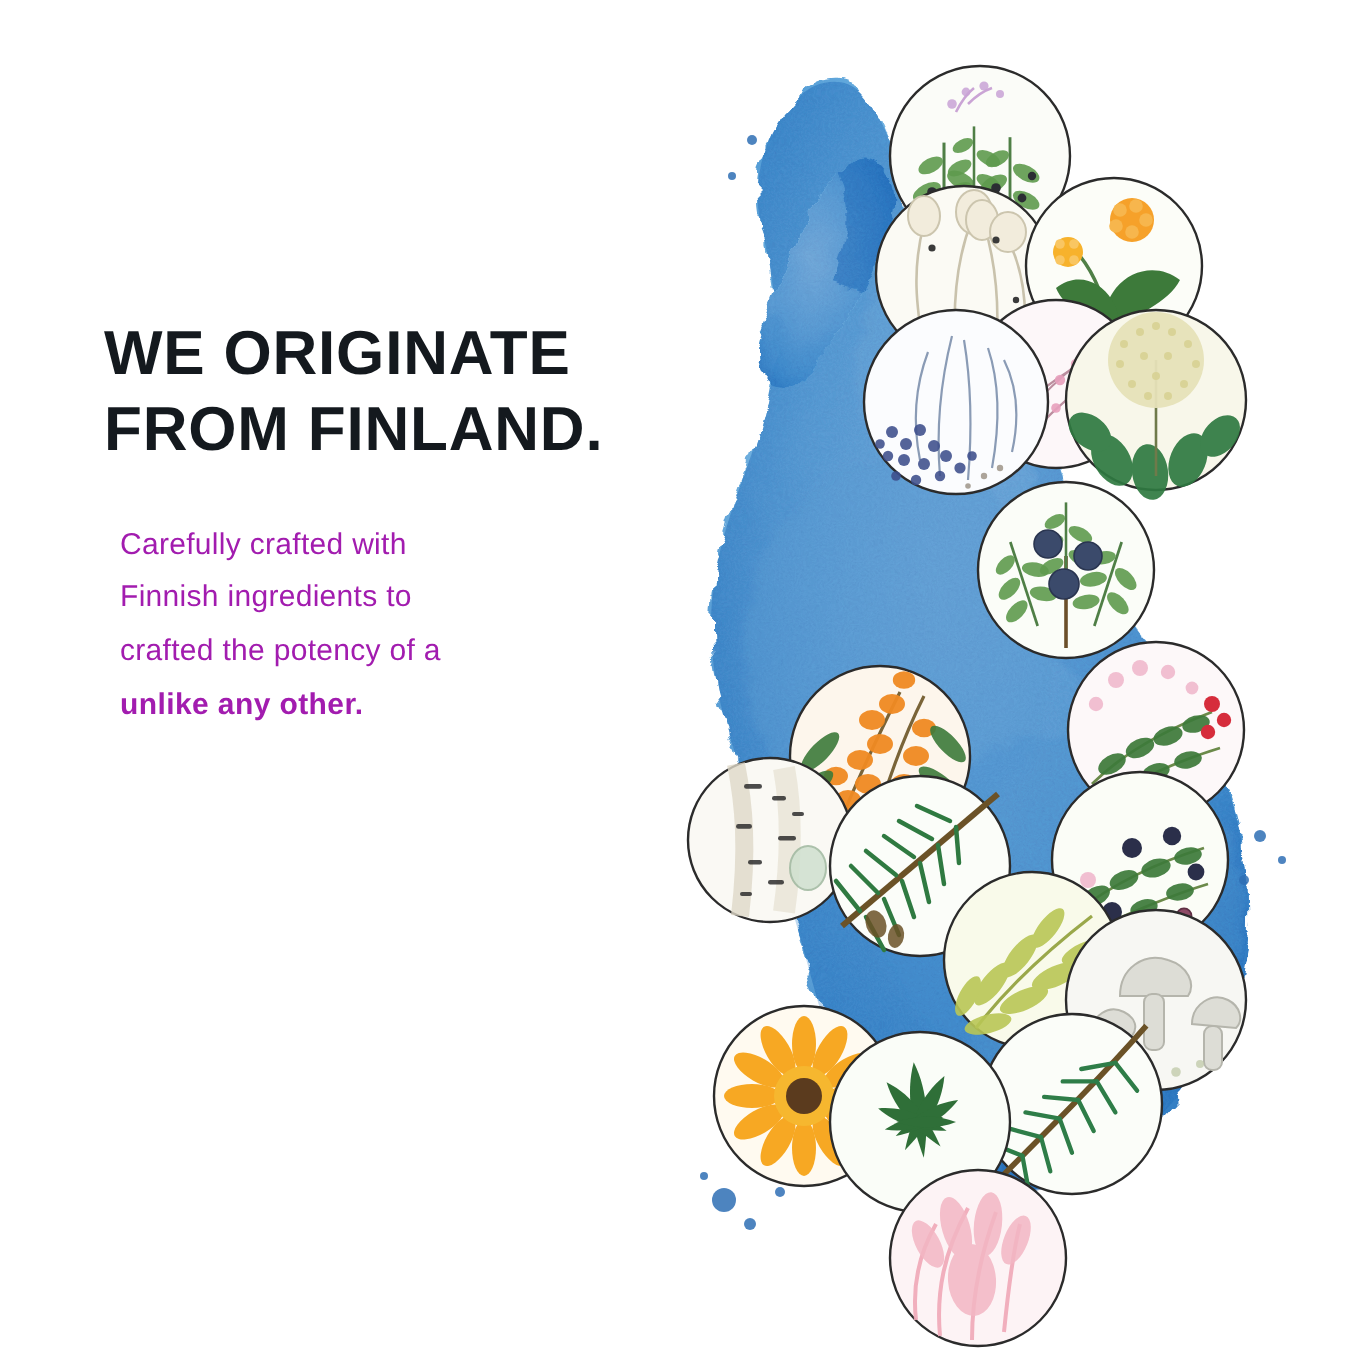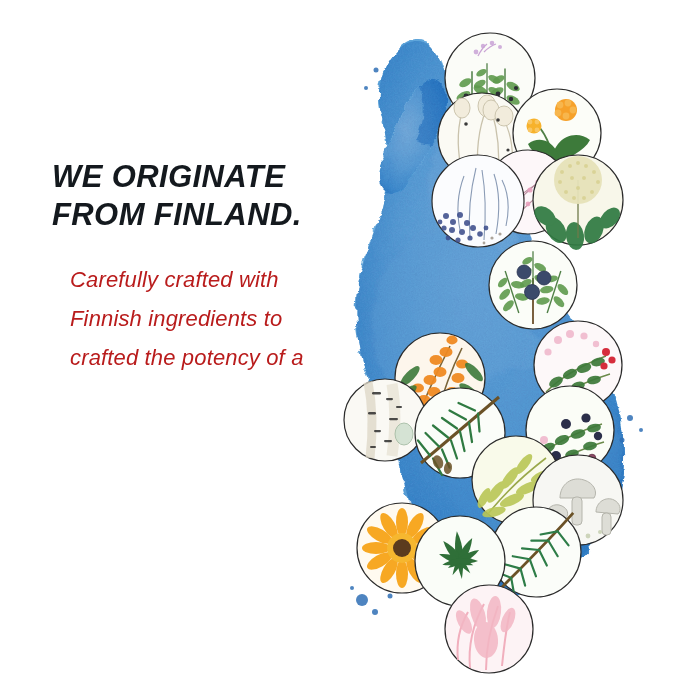--- a/index.html
+++ b/index.html
@@ -8,21 +8,20 @@
     padding: 0;
     background: #ffffff;
   }
   #stage {
     position: relative;
     width: 679px;
     height: 679px;
     background: #ffffff;
     overflow: hidden;
     font-family: "Liberation Sans", sans-serif;
-    font-style: italic;
   }
 
   
   .text-panel {
     position: absolute;
     left: 52px;
     top: 158px;
     width: 300px;
   }
   .headline {
@@ -31,26 +30,26 @@
     font-size: 31px;
     line-height: 1.22;
     letter-spacing: 0.4px;
     color: #14191e;
     margin: 0 0 26px 0;
     text-transform: uppercase;
   }
   .headline .hl-line { display: block; white-space: nowrap; }
 
   .body-copy {
-    margin: 18px;
+    margin: 8px;
     font-family: "Liberation Sans", sans-serif;
-    font-size: 22px;
+    font-size: 15px;
     line-height: 1.78;
     letter-spacing: 0.15px;
-    color: #b91c1c;
+    color: #a21caf;
     font-weight: 400;
   }
   .body-copy .bl { display: block; white-space: nowrap; }
   .body-copy .bl.bold { font-weight: 700; letter-spacing: 0.2px; }
 
   
   .map-art {
     position: absolute;
     left: 330px;
     top: 24px;
@@ -676,16 +675,17 @@
 
   <div class="text-panel">
     <h1 class="headline">
       <span class="hl-line">WE ORIGINATE</span>
       <span class="hl-line">FROM FINLAND.</span>
     </h1>
     <p class="body-copy">
       <span class="bl">Carefully crafted with</span>
       <span class="bl">Finnish ingredients to</span>
       <span class="bl">crafted the potency of a</span>
+      <span class="bl bold">unlike any other.</span>
     </p>
   </div>
 
 </div>
 
 </body></html>

